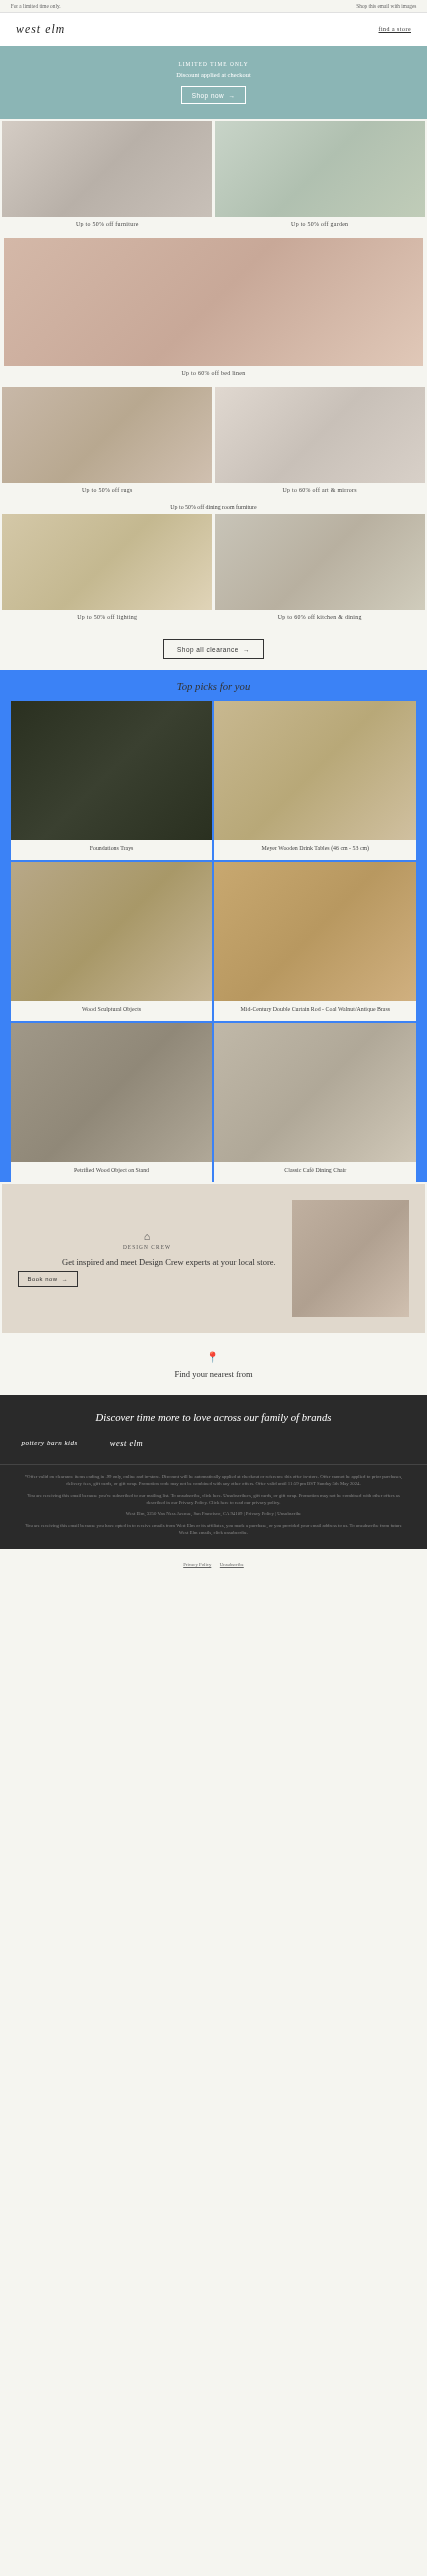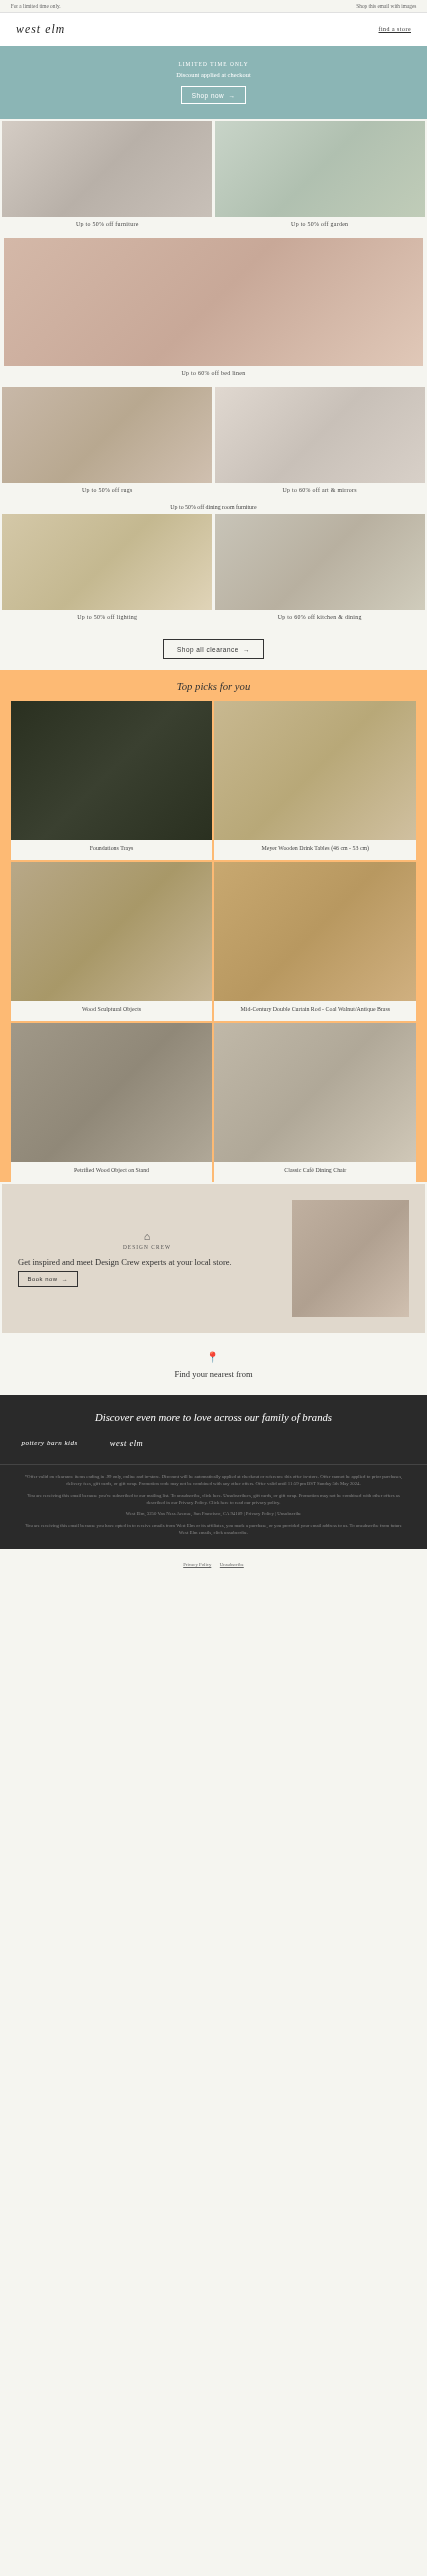--- a/index.html
+++ b/index.html
@@ -149,21 +149,21 @@
       padding: 5.3px 13px;
       font-size: 6.4px;
       color: #333;
       letter-spacing: 0.5px;
       cursor: pointer;
       background: transparent;
     }
 
     
     .top-picks {
-      background: #fdba74;
+      background: #3b82f6;
       padding: 10.7px 10.7px 0;
     }
     .top-picks-title {
       font-size: 10.7px;
       font-weight: 400;
       font-style: italic;
       text-align: center;
       margin-bottom: 8.5px;
       color: #333;
     }
@@ -223,20 +223,21 @@
       text-transform: uppercase;
       color: #555;
       margin-top: 2.1px;
     }
     .dc-title {
       font-size: 8.5px;
       font-weight: 400;
       color: #333;
       margin-bottom: 3.2px;
       line-height: 1.3;
+      margin-left: 44px;
     }
     .dc-btn {
       display: inline-flex;
       align-items: center;
       gap: 4.3px;
       border: 0.5px solid #333;
       padding: 4.3px 8.5px;
       font-size: 5.9px;
       color: #333;
       letter-spacing: 0.5px;
@@ -483,21 +484,21 @@
   </div>
   <div class="design-crew-img" style="background: linear-gradient(135deg, #c0b0a0 0%, #b0a090 50%, #d0c0b0 100%);"></div>
 </div>
 
 <div class="find-store-section">
   <div class="location-icon">📍</div>
   <div class="find-store-title">Find your nearest from</div>
 </div>
 
 <div class="discover-section">
-  <div class="discover-title">Discover even more to love across our family of brands</div>
+  <div class="discover-title">Discover time more to love across our family of brands</div>
   <div class="brands-row">
     <div class="brand-name small">pottery barn kids</div>
     <div class="brand-name">west elm</div>
   </div>
 </div>
 
 <div class="legal-section">
   <div class="legal-text">*Offer valid on clearance items ending in .99 only, online and in-store. Discount will be automatically applied at checkout or reference this offer in-store. Offer cannot be applied to prior purchases, delivery fees, gift cards, or gift wrap. Promotion code may not be combined with any other offers. Offer valid until 11:59 pm BST Sunday 5th May 2024.</div>
   <div class="legal-text">You are receiving this email because you've subscribed to our mailing list. To unsubscribe, click here. Unsubscribers, gift cards, or gift wrap. Promotion may not be combined with other offers as described in our Privacy Policy. Click here to read our privacy policy.</div>
   <div class="legal-text">West Elm, 3250 Van Ness Avenue, San Francisco, CA 94109 | Privacy Policy | Unsubscribe</div>

